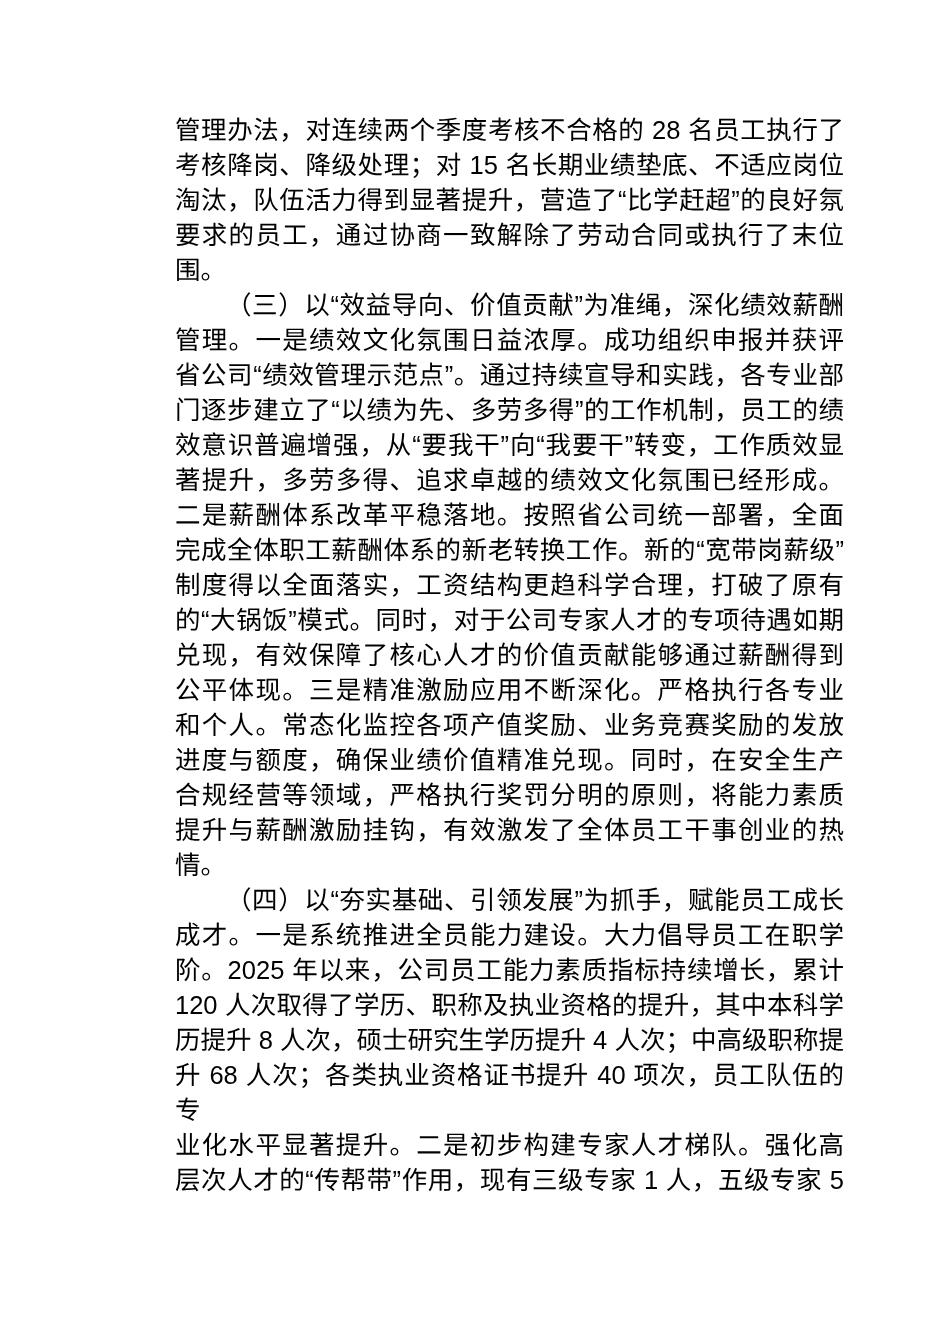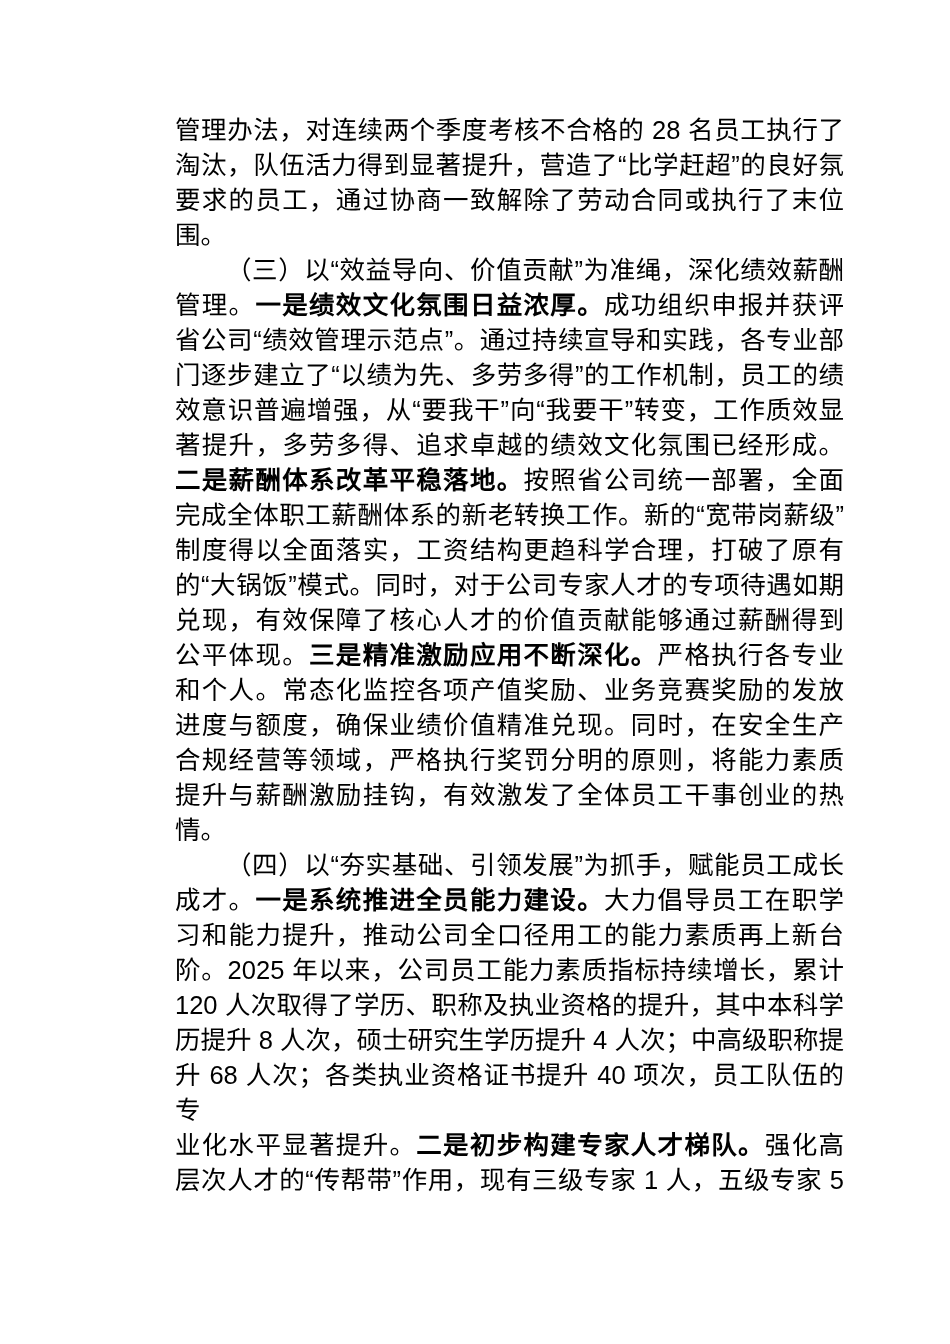--- a/index.html
+++ b/index.html
@@ -26,28 +26,29 @@
     text-align: justify;
     text-align-last: justify;
     white-space: normal;
   }
   .line.para-end {
     text-align-last: left;
   }
   .line.indent {
     text-indent: 2em;
   }
-  .bold { font-weight: 700; }
+  .bold { font-weight: 400; }
 </style>
 </head>
 <body>
 
 <div class="page">
   <div class="text-block">
       <div class="line"><span>管理办法，对连续两个季度考核不合格的 28 名员工执行了</span></div>
+      <div class="line"><span>考核降岗、降级处理；对 15 名长期业绩垫底、不适应岗位</span></div>
       <div class="line"><span>淘汰，队伍活力得到显著提升，营造了“比学赶超”的良好氛</span></div>
       <div class="line"><span>要求的员工，通过协商一致解除了劳动合同或执行了末位</span></div>
       <div class="line para-end"><span>围。</span></div>
       <div class="line indent"><span>（三）以“效益导向、价值贡献”为准绳，深化绩效薪酬</span></div>
       <div class="line"><span>管理。</span><span class="bold">一是绩效文化氛围日益浓厚。</span><span>成功组织申报并获评</span></div>
       <div class="line"><span>省公司“绩效管理示范点”。通过持续宣导和实践，各专业部</span></div>
       <div class="line"><span>门逐步建立了“以绩为先、多劳多得”的工作机制，员工的绩</span></div>
       <div class="line"><span>效意识普遍增强，从“要我干”向“我要干”转变，工作质效显</span></div>
       <div class="line"><span>著提升，多劳多得、追求卓越的绩效文化氛围已经形成。</span></div>
       <div class="line"><span class="bold">二是薪酬体系改革平稳落地。</span><span>按照省公司统一部署，全面</span></div>
@@ -56,21 +57,20 @@
       <div class="line"><span>的“大锅饭”模式。同时，对于公司专家人才的专项待遇如期</span></div>
       <div class="line"><span>兑现，有效保障了核心人才的价值贡献能够通过薪酬得到</span></div>
       <div class="line"><span>公平体现。</span><span class="bold">三是精准激励应用不断深化。</span><span>严格执行各专业</span></div>
       <div class="line"><span>和个人。常态化监控各项产值奖励、业务竞赛奖励的发放</span></div>
       <div class="line"><span>进度与额度，确保业绩价值精准兑现。同时，在安全生产</span></div>
       <div class="line"><span>合规经营等领域，严格执行奖罚分明的原则，将能力素质</span></div>
       <div class="line"><span>提升与薪酬激励挂钩，有效激发了全体员工干事创业的热</span></div>
       <div class="line para-end"><span>情。</span></div>
       <div class="line indent"><span>（四）以“夯实基础、引领发展”为抓手，赋能员工成长</span></div>
       <div class="line"><span>成才。</span><span class="bold">一是系统推进全员能力建设。</span><span>大力倡导员工在职学</span></div>
-      <div class="line"><span>习和能力提升，推动公司全口径用工的能力素质再上新台</span></div>
       <div class="line"><span>阶。2025 年以来，公司员工能力素质指标持续增长，累计</span></div>
       <div class="line"><span>120 人次取得了学历、职称及执业资格的提升，其中本科学</span></div>
       <div class="line"><span>历提升 8 人次，硕士研究生学历提升 4 人次；中高级职称提</span></div>
       <div class="line"><span>升 68 人次；各类执业资格证书提升 40 项次，员工队伍的专</span></div>
       <div class="line"><span>业化水平显著提升。</span><span class="bold">二是初步构建专家人才梯队。</span><span>强化高</span></div>
       <div class="line"><span>层次人才的“传帮带”作用，现有三级专家 1 人，五级专家 5</span></div>
     </div>
 </div>
 
 </body></html>

